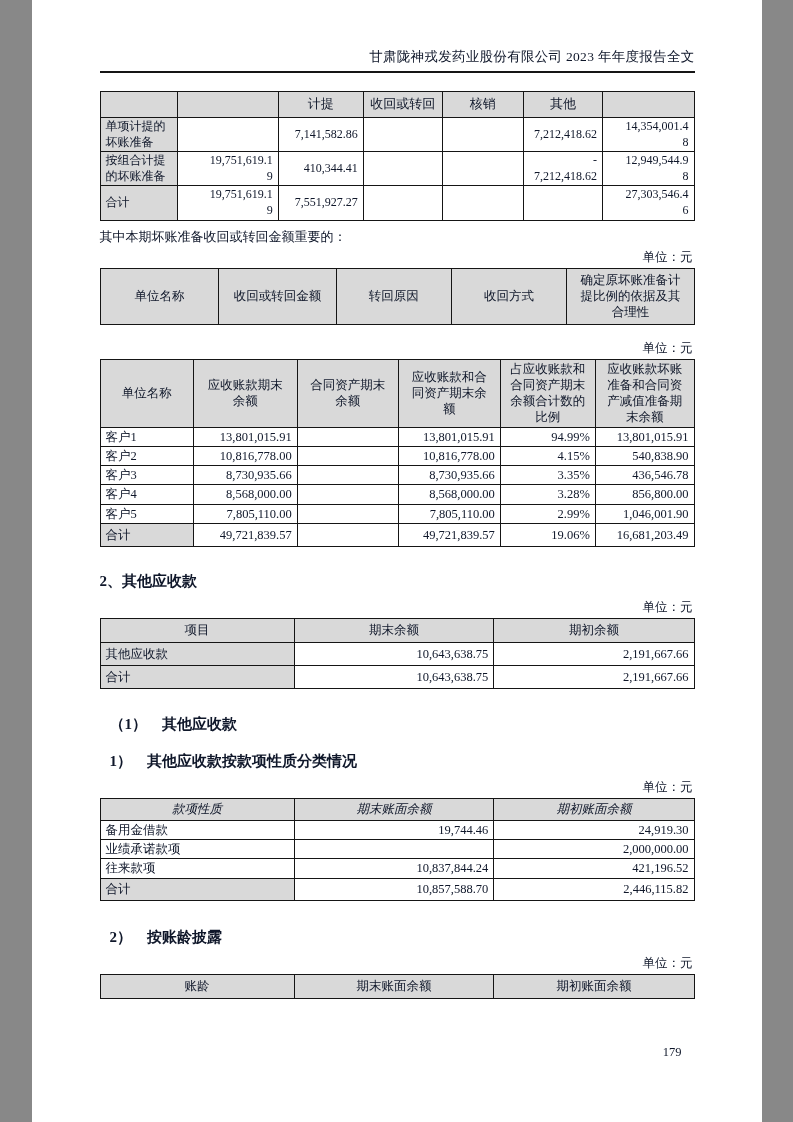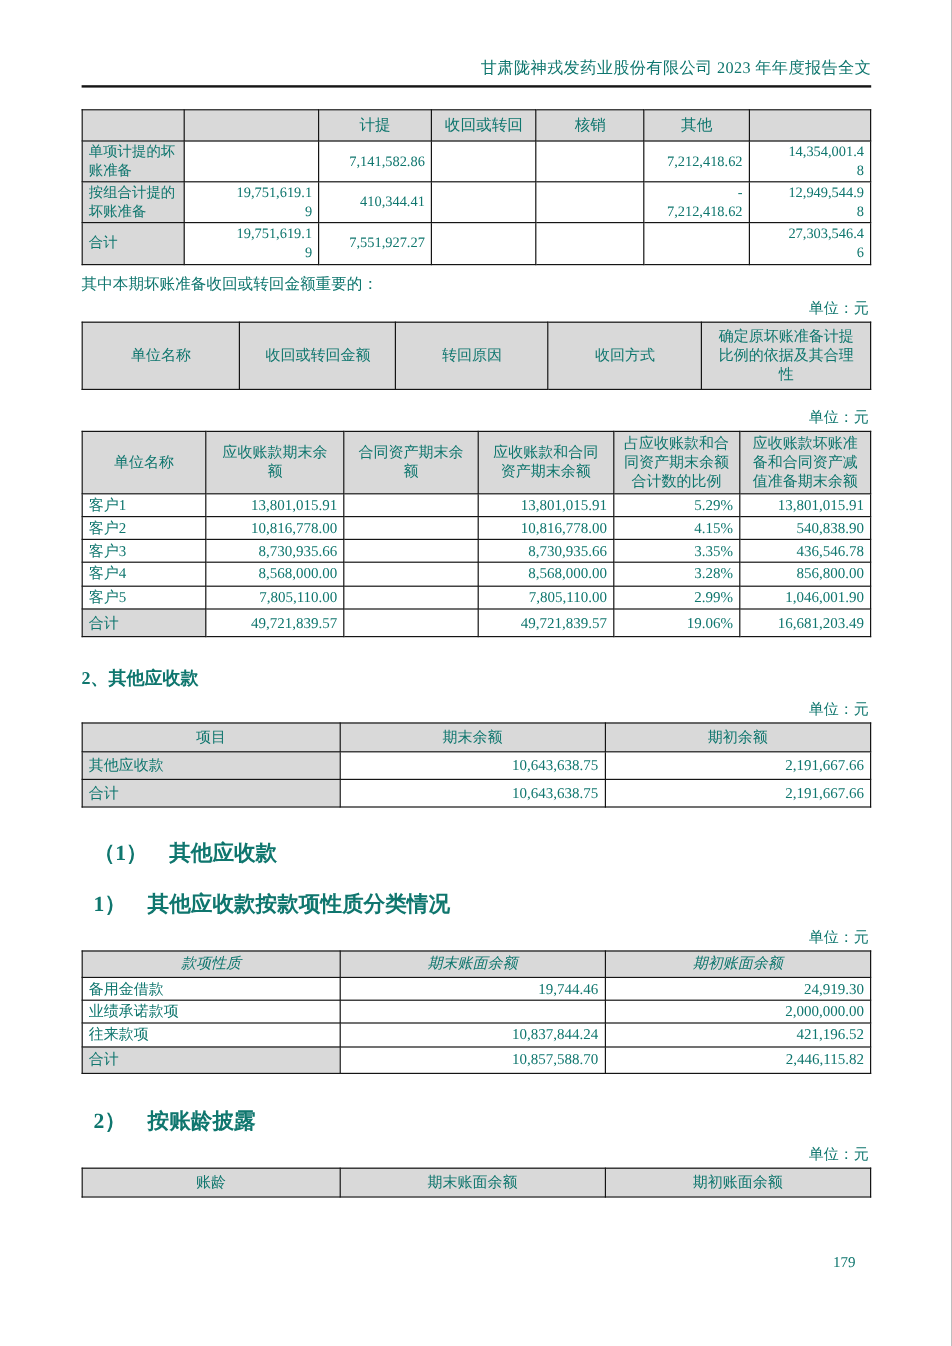--- a/index.html
+++ b/index.html
@@ -1,31 +1,31 @@
 <!DOCTYPE html>
 <html><head>
 <meta charset="utf-8">
 <style>
   * { margin:0; padding:0; box-sizing:border-box; }
   html,body { background:#888; }
   .page {
-    width:793px; height:1122px; margin:0 auto; background:#ffffff;
-    font-family:"Liberation Serif","DejaVu Serif",serif; color:#0f766e;
+    width:730px; height:1122px; margin:0 auto; background:#ffffff;
+    font-family:"Liberation Serif","DejaVu Serif",serif; color:#0f172a;
     padding:48px 67px 0 68px; position:relative; overflow:hidden;
   }
   .doc-header { text-align:right; font-size:13.5px; padding-bottom:5px;
     border-bottom:2.2px solid #151515; letter-spacing:.3px; }
   .note { font-size:13px; margin-top:7px; }
   .unit { text-align:right; font-size:12.5px; margin:0 2px 2px 0; }
   .unit.mt-lg { margin-top:15px; }
   .unit.mt-sm { margin-top:8px; }
   .unit.mt-xs { margin-top:3px; }
   .h-main { font-size:15px; font-weight:bold; margin-top:25px; }
   .h-sub  { font-size:14px; font-weight:bold; margin-top:27px; margin-left:10px; }
-  .h-small{ font-size:18px; font-weight:bold; margin-left:10px; }
+  .h-small{ font-size:15px; font-weight:bold; margin-left:10px; }
   .mt-26 { margin-top:26px; } .mt-18 { margin-top:18px; } .mt-24 { margin-top:24px; }
 
   table { border-collapse:collapse; width:100%; table-layout:fixed;
     border:1.5px solid #151515; margin-top:2px; }
   th,td { border:1px solid #151515; vertical-align:middle;
     white-space:pre-line; word-wrap:break-word; line-height:1.3; }
   th { background:#d9d9d9; font-weight:normal; text-align:center;
     font-size:12.5px; padding:2px 6px; }
   td { background:#fff; font-size:12.5px; padding:1px 5px; text-align:right; }
   td:first-child { text-align:left; }
@@ -160,21 +160,21 @@
           <th>占应收账款和合同资产期末余额合计数的比例</th>
           <th>应收账款坏账准备和合同资产减值准备期末余额</th>
         </tr>
       </thead>
     <tbody>
         <tr>
           <td>客户1</td>
           <td>13,801,015.91</td>
           <td></td>
           <td>13,801,015.91</td>
-          <td>5.29%</td>
+          <td>94.99%</td>
           <td>13,801,015.91</td>
         </tr>
         <tr>
           <td>客户2</td>
           <td>10,816,778.00</td>
           <td></td>
           <td>10,816,778.00</td>
           <td>4.15%</td>
           <td>540,838.90</td>
         </tr>

